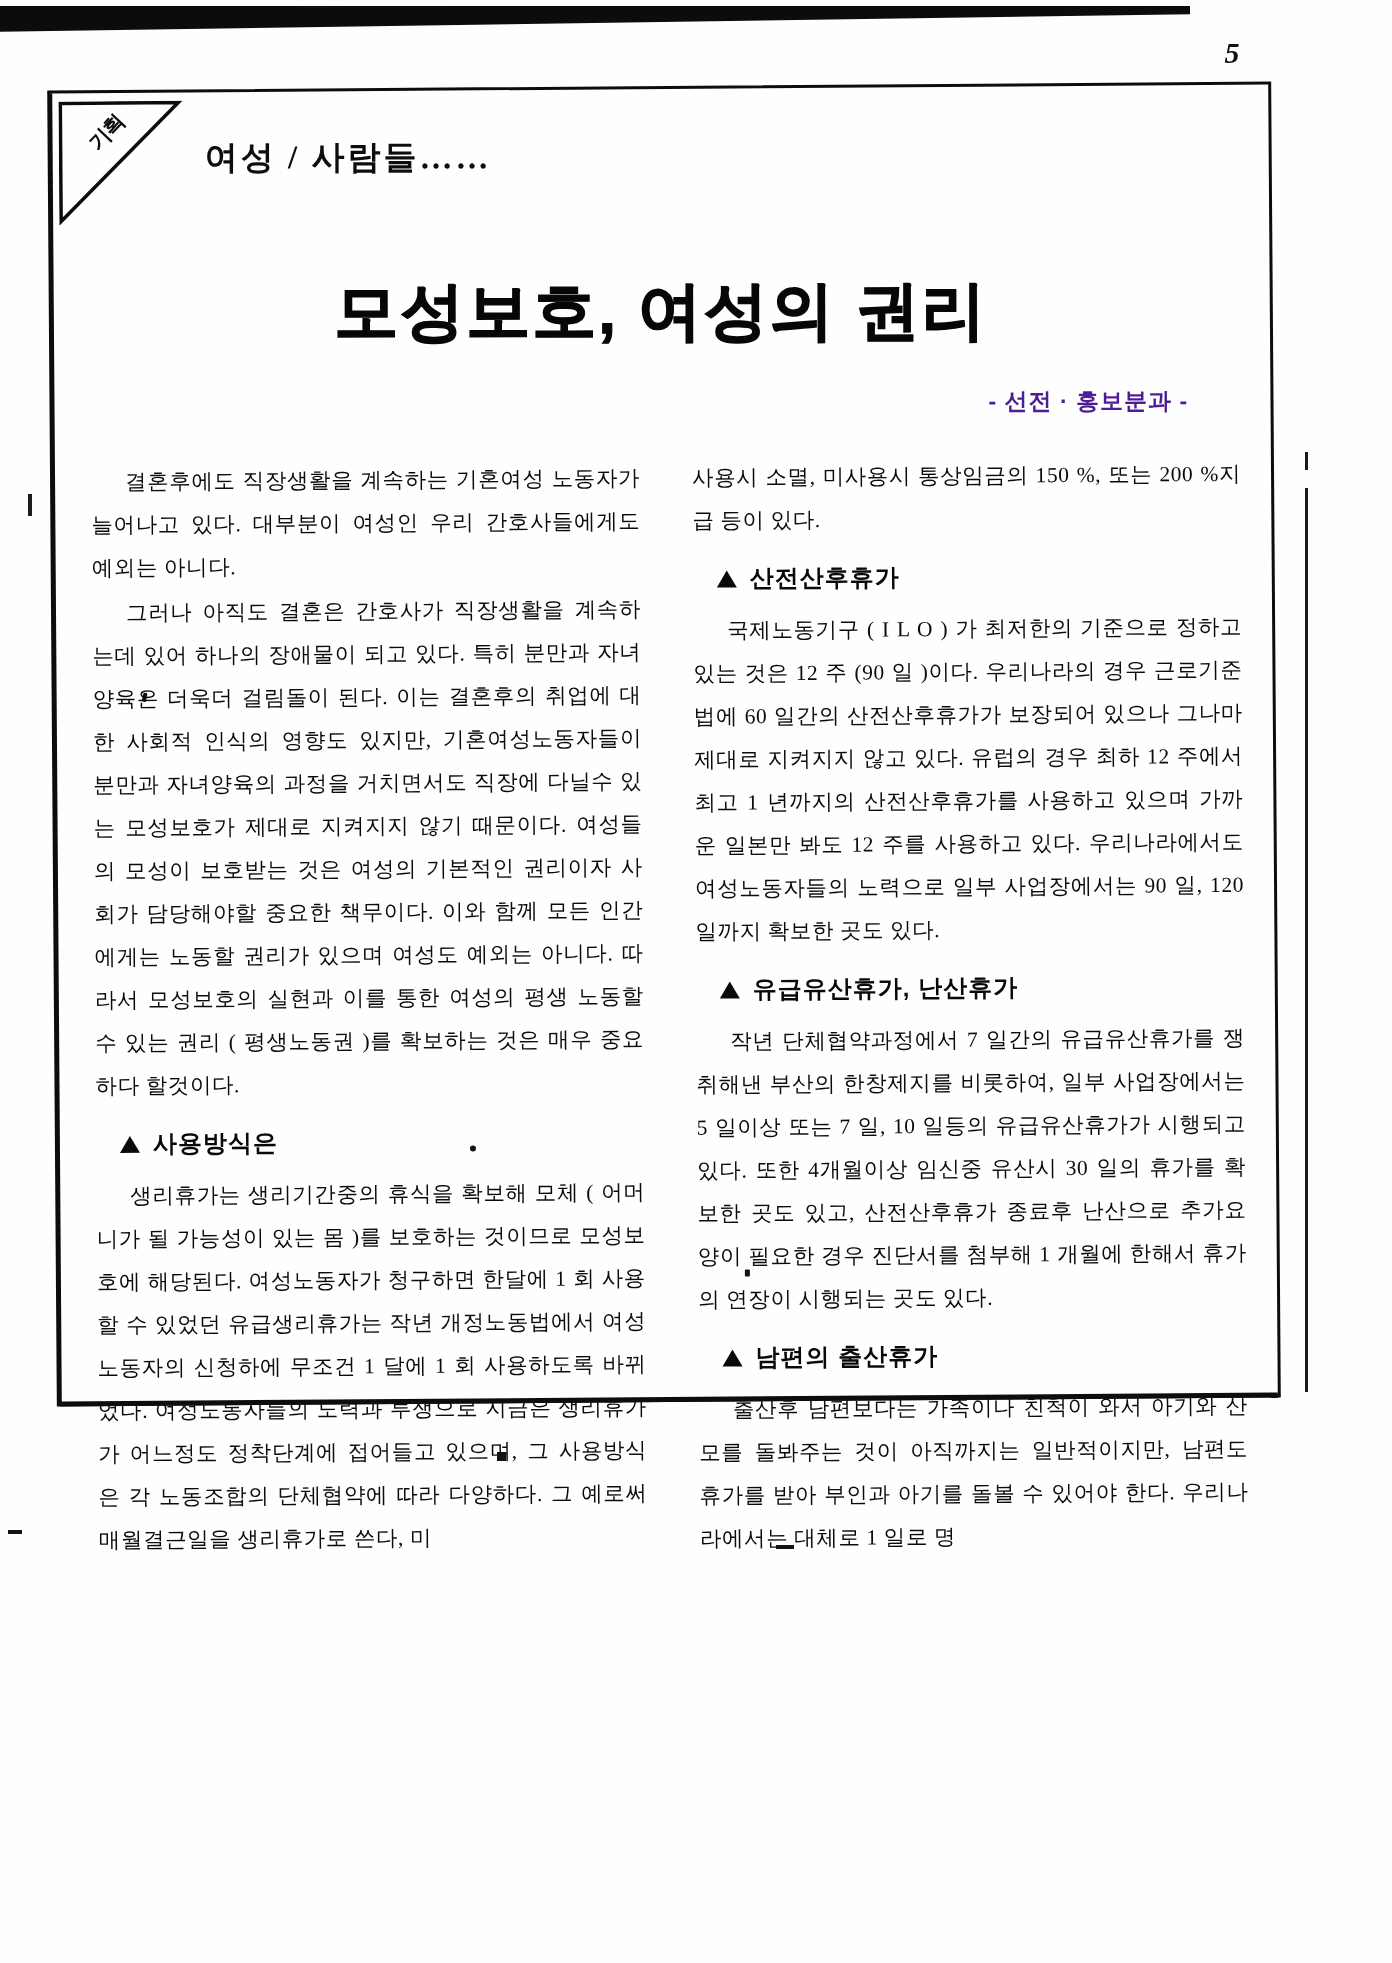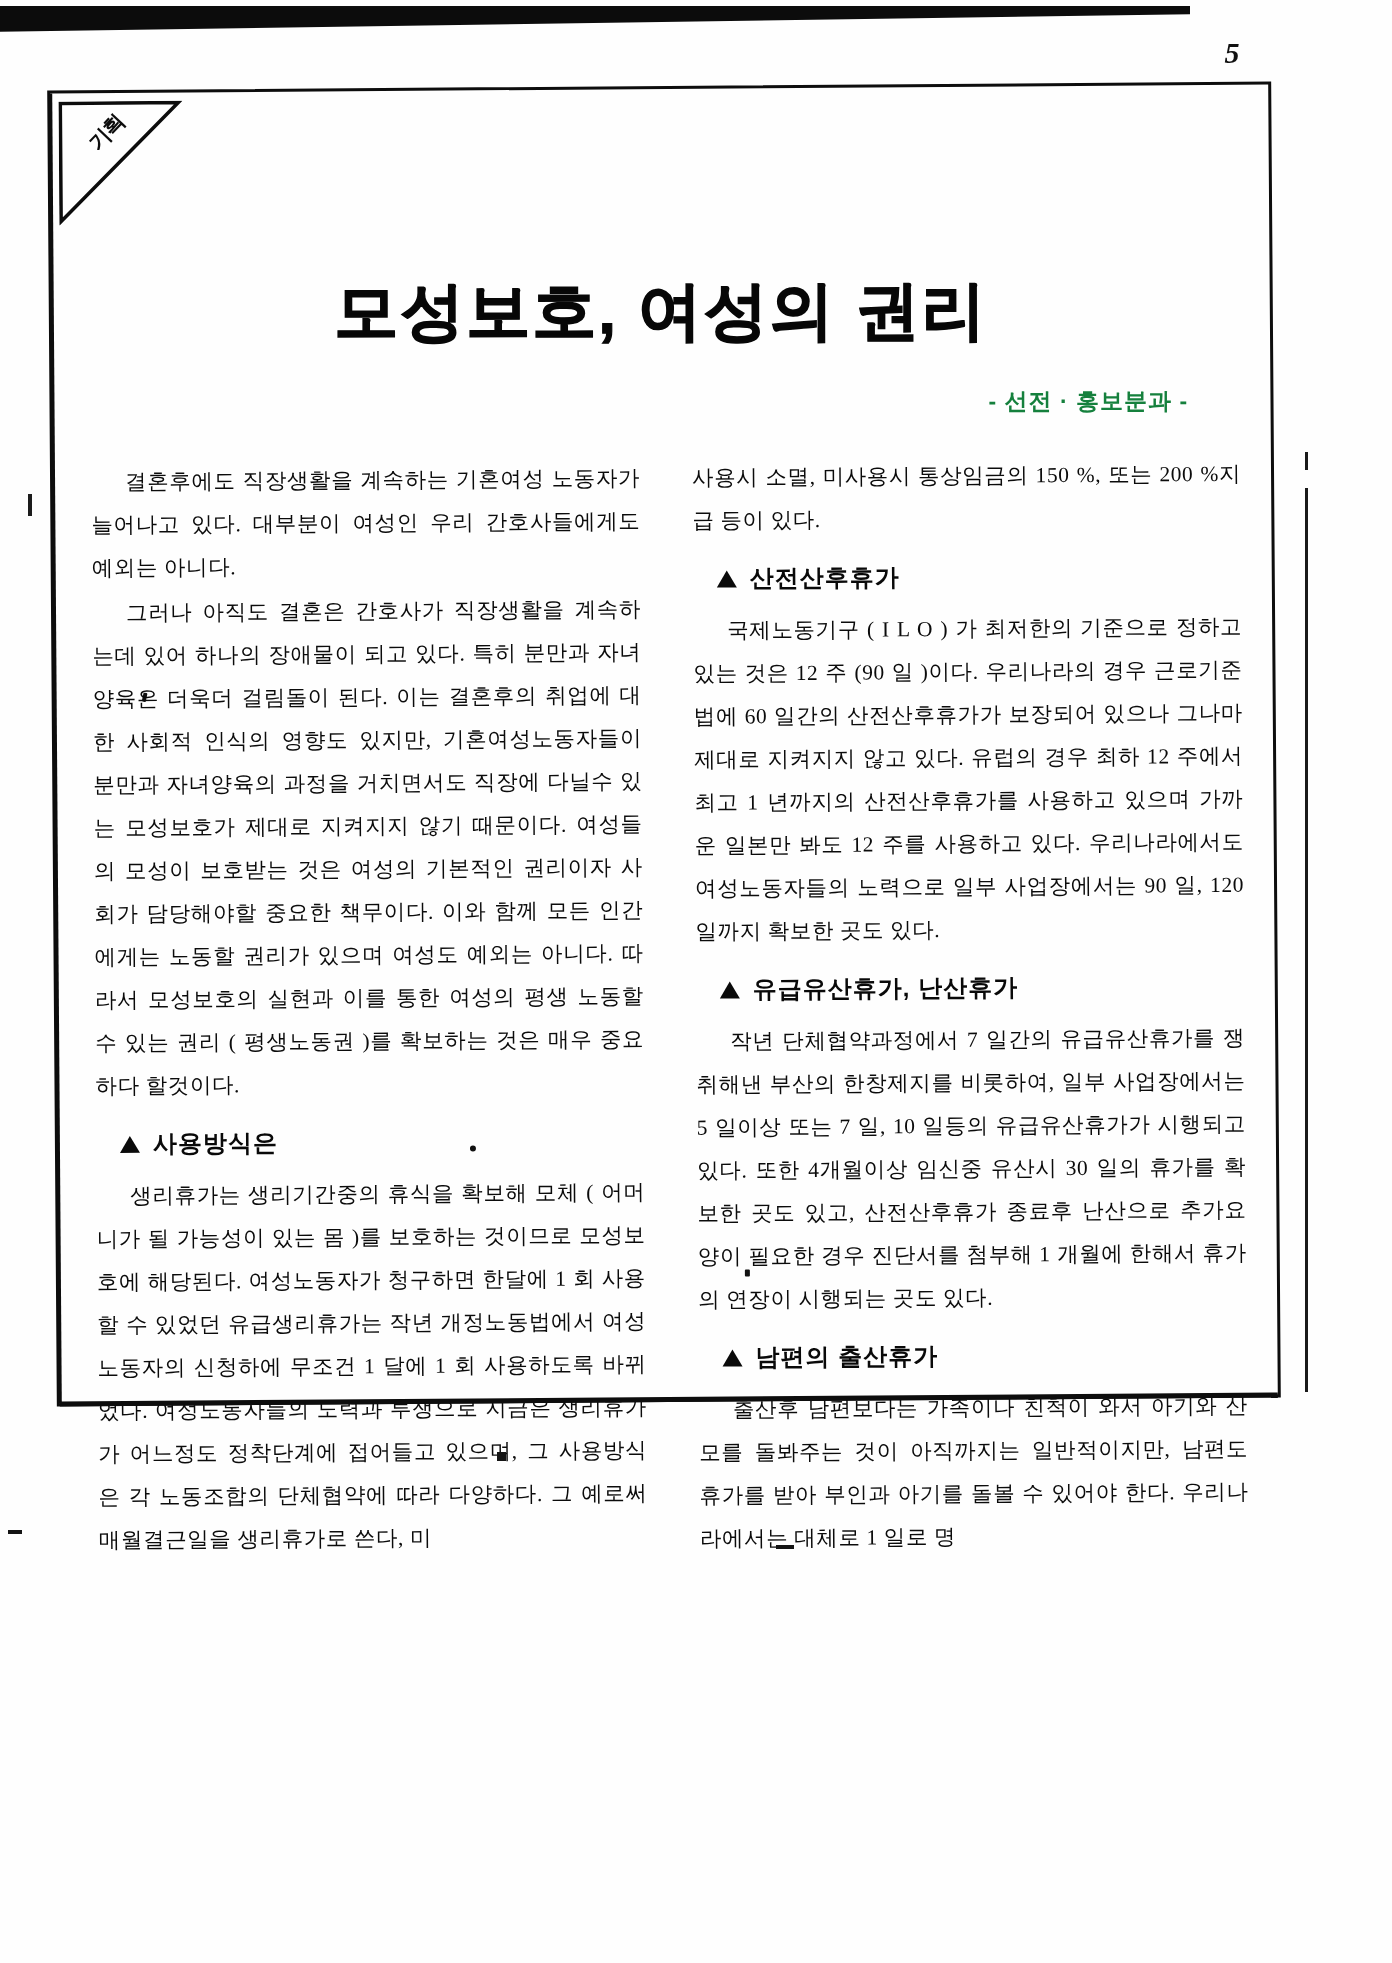--- a/index.html
+++ b/index.html
@@ -80,21 +80,21 @@
     font-size:64px;
     letter-spacing:2px;
     color:#070707;
     transform:rotate(0.3deg);
     -webkit-text-stroke:1.2px #070707;
   }
   
   #byline{
     position:absolute;right:82px;top:300px;
     font-family:"Liberation Sans", sans-serif;
-    font-weight:700;font-size:23px;color:#15803d;
+    font-weight:700;font-size:23px;color:#4c1d95;
     letter-spacing:1px;
     transform:rotate(0.35deg);
   }
   
   #columns{
     position:absolute;left:38px;top:368px;
     width:1150px;
     display:flex;
     gap:52px;
   }
@@ -175,20 +175,21 @@
 
 <div id="article-frame">
 
   <div id="corner-flag">
     <svg class="tri-line" viewBox="0 0 124 124">
       <path d="M2,2 L120,2 L2,120 Z" fill="none" stroke="#0c0c0c" stroke-width="3.5"></path>
     </svg>
     <span class="flag-label">기획</span>
   </div>
 
+  <div id="kicker">여성 / 사람들……</div>
 
   <h1 id="headline">모성보호, 여성의 권리</h1>
 
   <div id="byline">- 선전 · 홍보분과 -</div>
 
   <div class="speck" id="speck-a"></div>
   <div class="speck" id="speck-b"></div>
   <div class="speck" id="speck-c"></div>
 
   <div id="columns">

